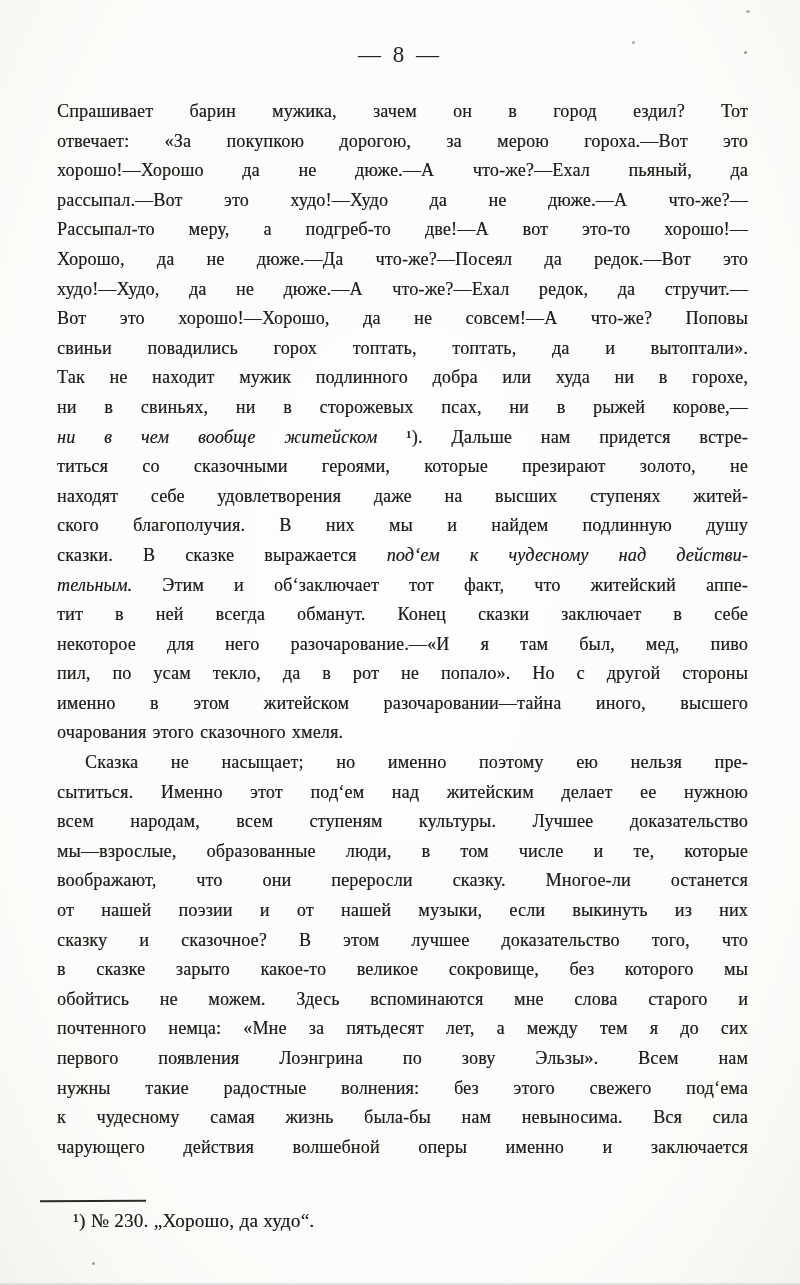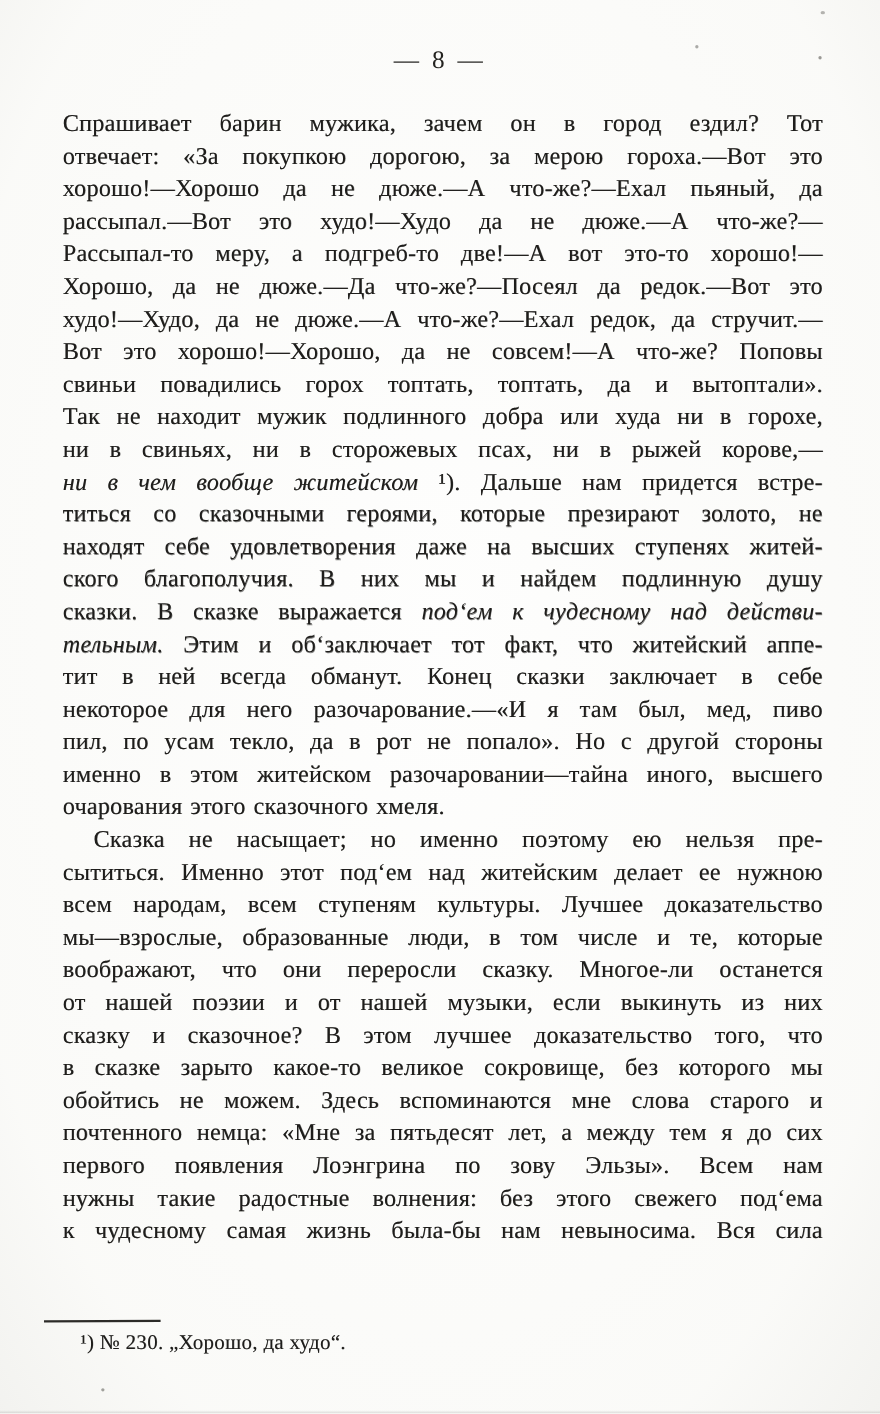--- a/index.html
+++ b/index.html
@@ -33,21 +33,21 @@
   }
   .text-block {
     position: absolute;
     left: 57px;
     top: 97px;
     width: 691px;
   }
   .text-line {
     height: 29.6px;
     line-height: 29.6px;
-    font-size: 22px;
+    font-size: 18px;
     letter-spacing: 0.2px;
     word-spacing: 1.5px;
     text-shadow: 0.35px 0.25px 0 rgba(30,29,27,0.55);
     white-space: nowrap;
     overflow: visible;
   }
   .text-line.just {
     text-align: justify;
     text-align-last: justify;
     white-space: normal;
@@ -129,20 +129,21 @@
       <div class="text-line just"><span class="rm">мы—взрослые, образованные люди, в том числе и те, которые</span></div>
       <div class="text-line just"><span class="rm">воображают, что они переросли сказку. Многое-ли останется</span></div>
       <div class="text-line just"><span class="rm">от нашей поэзии и от нашей музыки, если выкинуть из них</span></div>
       <div class="text-line just"><span class="rm">сказку и сказочное? В этом лучшее доказательство того, что</span></div>
       <div class="text-line just"><span class="rm">в сказке зарыто какое-то великое сокровище, без которого мы</span></div>
       <div class="text-line just"><span class="rm">обойтись не можем. Здесь вспоминаются мне слова старого и</span></div>
       <div class="text-line just"><span class="rm">почтенного немца: «Мне за пятьдесят лет, а между тем я до сих</span></div>
       <div class="text-line just"><span class="rm">первого появления Лоэнгрина по зову Эльзы». Всем нам</span></div>
       <div class="text-line just"><span class="rm">нужны такие радостные волнения: без этого свежего под‘ема</span></div>
       <div class="text-line just"><span class="rm">к чудесному самая жизнь была-бы нам невыносима. Вся сила</span></div>
+      <div class="text-line just"><span class="rm">чарующего действия волшебной оперы именно и заключается</span></div>
     </div>
 
   <div class="footnote-rule"></div>
 
   <div class="footnote">¹) № 230. „Хорошо, да худо“.</div>
 
   <div class="speck s1"></div>
   <div class="speck s2"></div>
   <div class="speck s3"></div>
   <div class="speck s4"></div>

